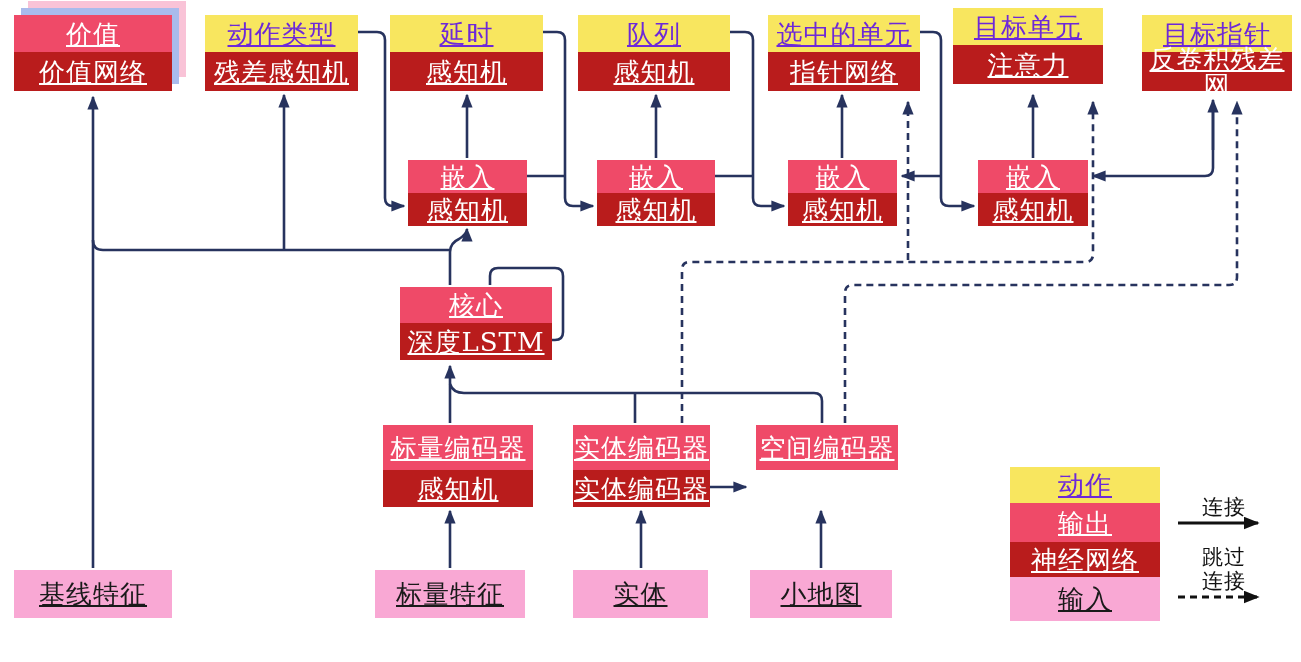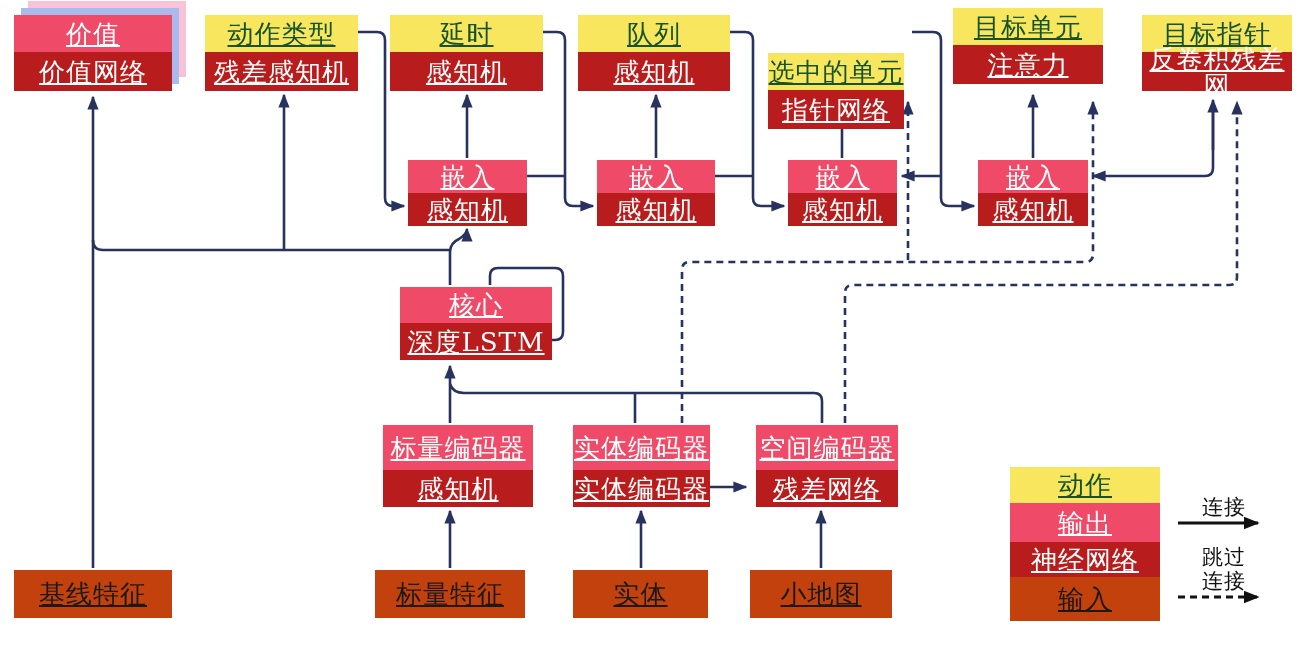--- a/index.html
+++ b/index.html
@@ -6,24 +6,24 @@
   #canvas{
     position:relative;width:1301px;height:662px;background:#ffffff;overflow:hidden;
     font-family:"DejaVu Serif","Liberation Serif",serif;
   }
   #wires{position:absolute;left:0;top:0;z-index:1;}
   .node{position:absolute;z-index:2;}
   .part{
     box-sizing:border-box;display:flex;align-items:center;justify-content:center;
     text-align:center;line-height:1;letter-spacing:1px;font-size:26px;text-decoration:underline;
   }
-  .part.yellow{background:#F8E65F;color:#14532d;}
+  .part.yellow{background:#F8E65F;color:#6d28d9;}
   .part.red{background:#EF4A68;color:#ffffff;}
   .part.blue{background:#b91c1c;color:#ffffff;}
-  .part.green{background:#c2410c;color:#1a1a1a;text-align:right;}
+  .part.green{background:#f9a8d4;color:#1a1a1a;text-align:right;}
   .shadow{position:absolute;z-index:-1;}
   .legend-arrow-label{
     position:absolute;z-index:2;font-size:21px;color:#111;letter-spacing:1px;
     text-align:center;line-height:1.15;font-family:"DejaVu Serif","Liberation Serif",serif;
   }
 </style>
 </head>
 <body>
 
 <div id="canvas">
@@ -106,21 +106,21 @@
         <div class="part blue" style="height: 39px;">残差感知机</div>
       </div>
       <div class="node" style="left: 390px; top: 15px; width: 153px;">
         <div class="part yellow" style="height: 37px;">延时</div>
         <div class="part blue" style="height: 39px;">感知机</div>
       </div>
       <div class="node" style="left: 578px; top: 15px; width: 152px;">
         <div class="part yellow" style="height: 37px;">队列</div>
         <div class="part blue" style="height: 39px;">感知机</div>
       </div>
-      <div class="node" style="left: 768px; top: 15px; width: 136px; margin-top: 38px;">
+      <div class="node" style="left: 768px; top: 15px; width: 152px;">
         <div class="part yellow" style="height: 37px;">选中的单元</div>
         <div class="part blue" style="height: 39px;">指针网络</div>
       </div>
       <div class="node" style="left: 953px; top: 8px; width: 150px;">
         <div class="part yellow" style="height: 37px;">目标单元</div>
         <div class="part blue" style="height: 39px;">注意力</div>
       </div>
       <div class="node" style="left: 1142px; top: 15px; width: 150px;">
         <div class="part yellow" style="height: 37px;">目标指针</div>
         <div class="part blue" style="height: 39px;">反卷积残差网</div>
@@ -148,21 +148,20 @@
       <div class="node" style="left: 383px; top: 425px; width: 150px;">
         <div class="part red" style="height: 45px;">标量编码器</div>
         <div class="part blue" style="height: 37px;">感知机</div>
       </div>
       <div class="node" style="left: 573px; top: 425px; width: 137px;">
         <div class="part red" style="height: 45px;">实体编码器</div>
         <div class="part blue" style="height: 37px;">实体编码器</div>
       </div>
       <div class="node" style="left: 750px; top: 425px; width: 142px; padding-left: 6px;">
         <div class="part red" style="height: 45px;">空间编码器</div>
-        <div class="part blue" style="height: 37px;">残差网络</div>
       </div>
       <div class="node part green" style="left: 14px; top: 570px; width: 158px; height: 48px;">基线特征</div>
       <div class="node part green" style="left: 375px; top: 570px; width: 150px; height: 48px;">标量特征</div>
       <div class="node part green" style="left: 573px; top: 570px; width: 135px; height: 48px;">实体</div>
       <div class="node part green" style="left: 750px; top: 570px; width: 142px; height: 48px;">小地图</div>
     </div>
 
   <div id="legend-stack" class="node" style="left: 1010px; top: 467px; width: 150px;">
       <div class="part yellow" style="height: 36px;">动作</div>
       <div class="part red" style="height: 39px;">输出</div>

